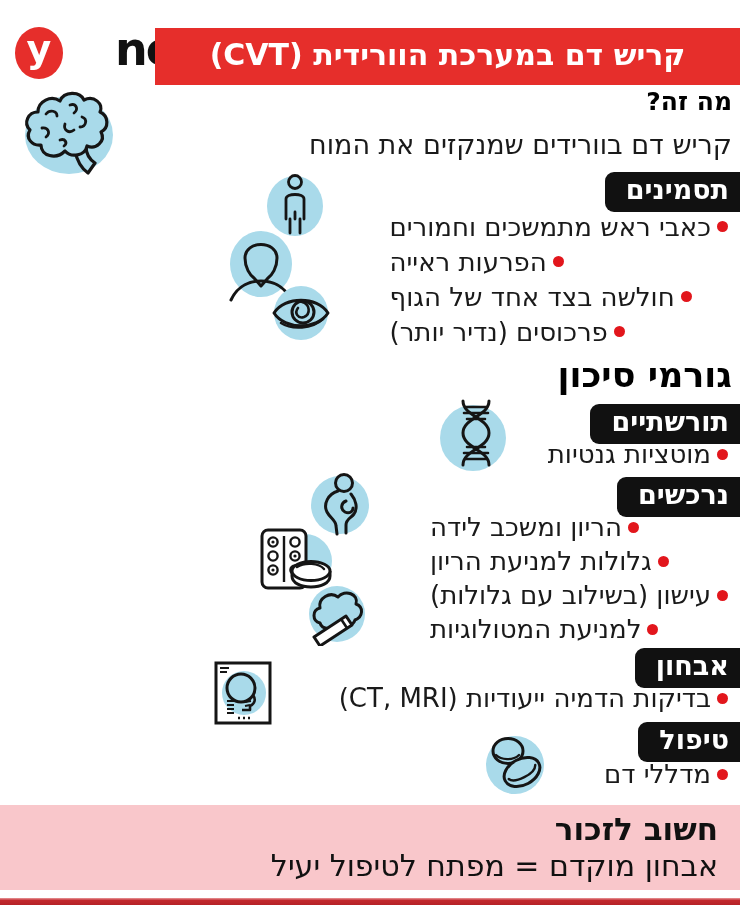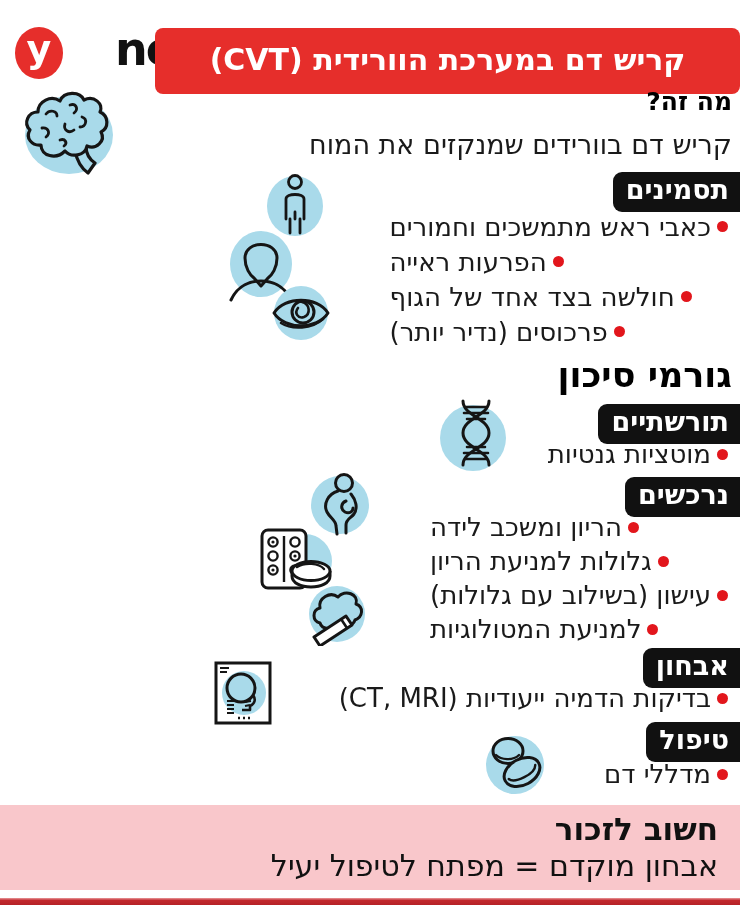--- a/index.html
+++ b/index.html
@@ -8,28 +8,28 @@
     position:relative; width:740px; height:905px; overflow:hidden;
     background:#ffffff; direction:rtl;
     font-family:"DejaVu Sans","Liberation Sans",sans-serif; color:#111;
   }
   
   .logo-circle{ position:absolute; left:15px; top:27px; width:48px; height:52px;
     border-radius:50%; background:#e62e2b; color:#fff; display:flex; align-items:center;
     justify-content:center; font-weight:bold; font-size:38px; padding-bottom:8px; direction:ltr;}
   .logo-net{ position:absolute; left:67px; top:22px; font-size:46px; font-weight:bold;
     letter-spacing:-2px; color:#111; direction:ltr;margin-left:48px;}
-  .banner{ position:absolute; left:155px; right:0; top:28px; height:66px; background:#e62e2b;
-    display:flex; align-items:center; justify-content:center;border-radius:8px; }
+  .banner{ position:absolute; left:155px; right:0; top:28px; height:57px; background:#e62e2b;
+    display:flex; align-items:center; justify-content:center; }
   .banner span{ color:#fff; font-weight:bold; font-size:30px; white-space:nowrap; padding-bottom:4px;}
   
   .h1{ position:absolute; right:8px; font-weight:bold; color:#000; text-align:right; white-space:nowrap;}
   .body-line{ position:absolute; right:8px; font-size:27px; color:#1a1a1a; text-align:right; white-space:nowrap;margin-top:8px;}
   .black-tag{ position:absolute; right:0; background:#111; color:#fff; font-weight:bold;
-    font-size:27px; line-height:1.05; padding:4px 11px 8px 13px; border-radius:9px 0 0 9px; white-space:nowrap;text-align:center;}
+    font-size:27px; line-height:1.05; padding:4px 11px 8px 21px; border-radius:9px 0 0 9px; white-space:nowrap;text-align:center;}
   
   .blist{ position:absolute; right:12px; display:flex; flex-direction:column; align-items:flex-end;}
   .brow{ display:flex; align-items:center; gap:6px; }
   .brow .txt{ font-size:26px; color:#1a1a1a; white-space:nowrap; }
   .dot{ width:11px; height:11px; border-radius:50%; background:#e2161c; flex:none; }
   .rh35 .brow{ height:35px; } .rh34 .brow{ height:34px;text-align:right; } .rh32 .brow{ height:32px; }
   
   .icon{ position:absolute; }
   
   .footer{ position:absolute; left:0; right:0; top:805px; height:85px; background:#f9c7cb; }

